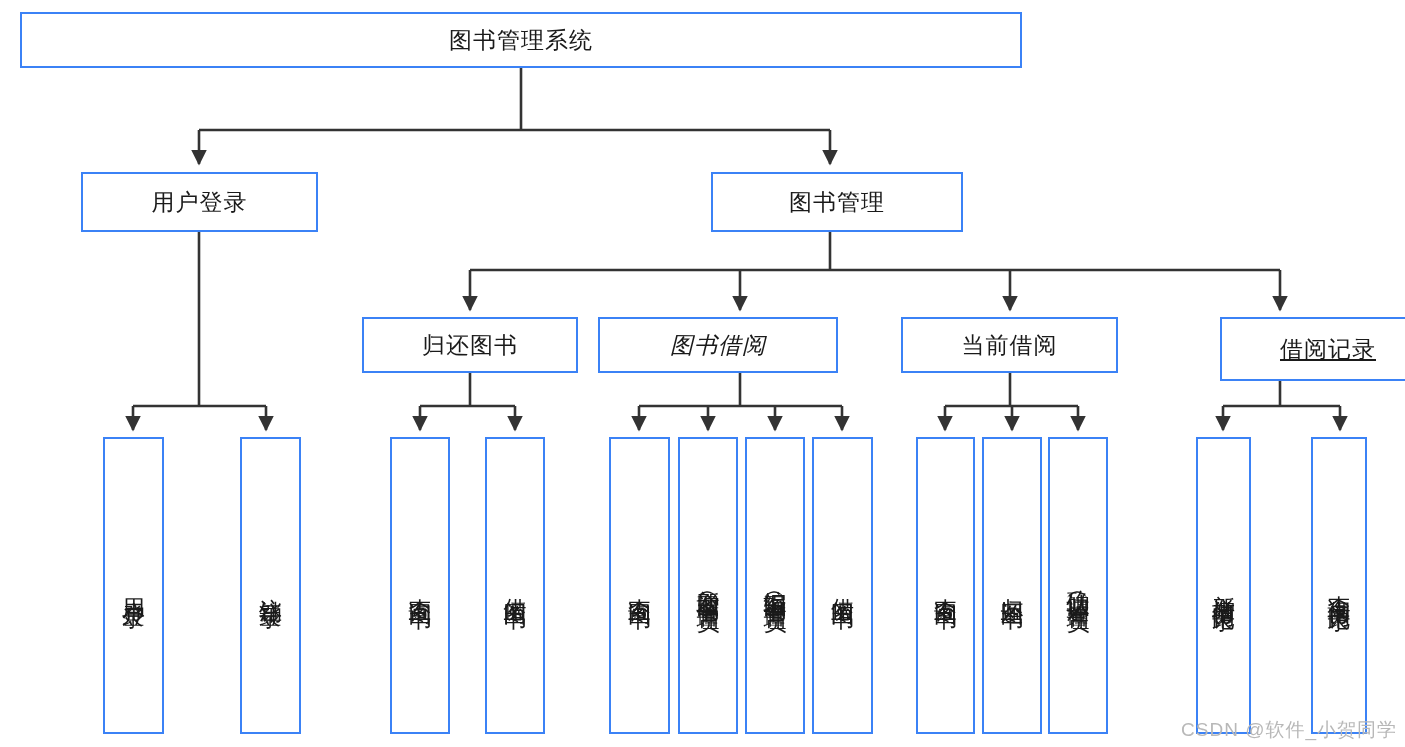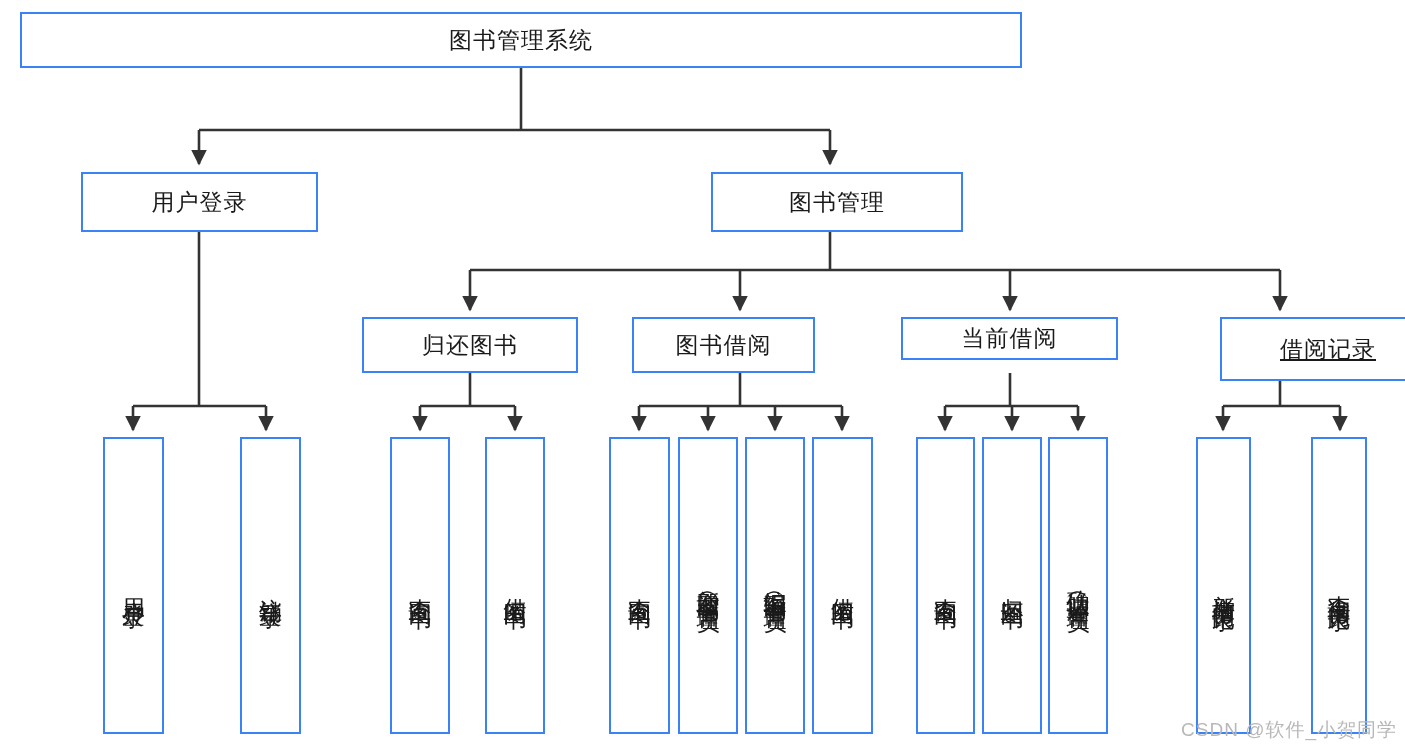--- a/index.html
+++ b/index.html
@@ -117,22 +117,22 @@
       <path d="M 1340 406 L 1340 430" marker-end="url(#arrow)"></path>
     </g>
   </svg>
 
   <div class="node h" style="left:20px;top:12px;width:1002px;height:56px;">图书管理系统</div>
 
   <div class="node h" style="left:81px;top:172px;width:237px;height:60px;">用户登录</div>
   <div class="node h" style="left:711px;top:172px;width:252px;height:60px;">图书管理</div>
 
   <div class="node h" style="left:362px;top:317px;width:216px;height:56px;">归还图书</div>
-  <div class="node h" style="left:632px;top:317px;width:183px;height:56px;">图书借阅</div>
-  <div class="node h" style="left:901px;top:317px;width:217px;height:43px;">当前借阅</div>
+  <div class="node h" style="left:598px;top:317px;width:240px;height:56px;font-style:italic;">图书借阅</div>
+  <div class="node h" style="left:901px;top:317px;width:217px;height:56px;">当前借阅</div>
   <div class="node h" style="left:1220px;top:317px;width:216px;height:64px;text-decoration:underline;">借阅记录</div>
 
   <div class="node v" style="left:103px;top:437px;width:61px;height:297px;">
     <span class="vtext">用户登录</span>
   </div>
   <div class="node v" style="left:240px;top:437px;width:61px;height:297px;">
     <span class="vtext">注销登录</span>
   </div>
 
   <div class="node v" style="left:390px;top:437px;width:60px;height:297px;">

